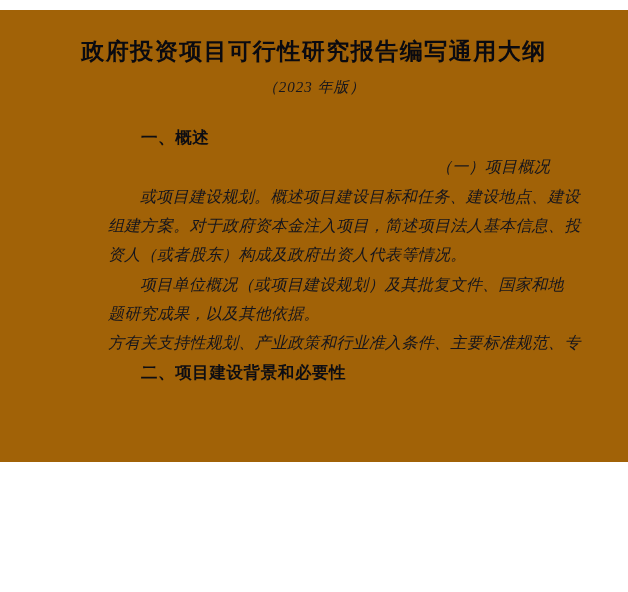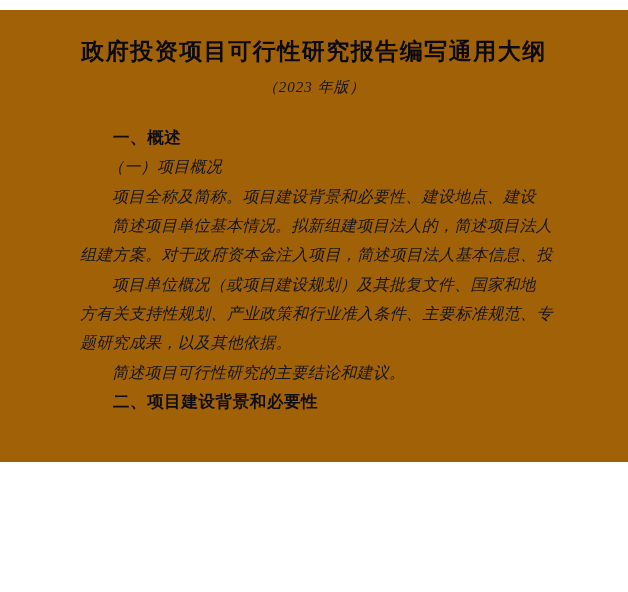--- a/index.html
+++ b/index.html
@@ -44,34 +44,36 @@
     top: 113px;
     width: 470px;
   }
   .line {
     height: 29.35px;
     line-height: 29.35px;
     white-space: nowrap;
     font-size: 16px;
     color: #15151d;
     letter-spacing: 0.3px;
+    margin-left: 28px;
   }
   .line.h1 {
     font-family: "Liberation Sans", sans-serif;
     font-weight: bold;
     font-style: normal;
     font-size: 16.5px;
     letter-spacing: 0.6px;
     padding-left: 33px;
     color: #0d0d13;
   }
   .line.h2 {
     font-family: "Liberation Serif", serif;
     font-style: italic;
     padding-left: 28px;
+    text-align: right;
   }
   .line.first {
     font-family: "Liberation Serif", serif;
     font-style: italic;
     padding-left: 32px;
   }
   .line.cont {
     font-family: "Liberation Serif", serif;
     font-style: italic;
     padding-left: 0;
@@ -79,22 +81,21 @@
 </style>
 </head>
 <body>
 
 <div class="page">
   <div class="doc-title">政府投资项目可行性研究报告编写通用大纲</div>
   <div class="doc-subtitle">（2023 年版）</div>
   <div class="doc-body">
       <div class="line h1">一、概述</div>
       <div class="line h2">（一）项目概况</div>
-      <div class="line first">项目全称及简称。项目建设背景和必要性、建设地点、建设</div>
-      <div class="line first">简述项目单位基本情况。拟新组建项目法人的，简述项目法人</div>
+      <div class="line first">或项目建设规划。概述项目建设目标和任务、建设地点、建设</div>
       <div class="line cont">组建方案。对于政府资本金注入项目，简述项目法人基本信息、投</div>
+      <div class="line cont">资人（或者股东）构成及政府出资人代表等情况。</div>
       <div class="line first">项目单位概况（或项目建设规划）及其批复文件、国家和地</div>
+      <div class="line cont">题研究成果，以及其他依据。</div>
       <div class="line cont">方有关支持性规划、产业政策和行业准入条件、主要标准规范、专</div>
-      <div class="line cont">题研究成果，以及其他依据。</div>
-      <div class="line first">简述项目可行性研究的主要结论和建议。</div>
       <div class="line h1">二、项目建设背景和必要性</div>
     </div>
 </div>
 
 </body></html>

